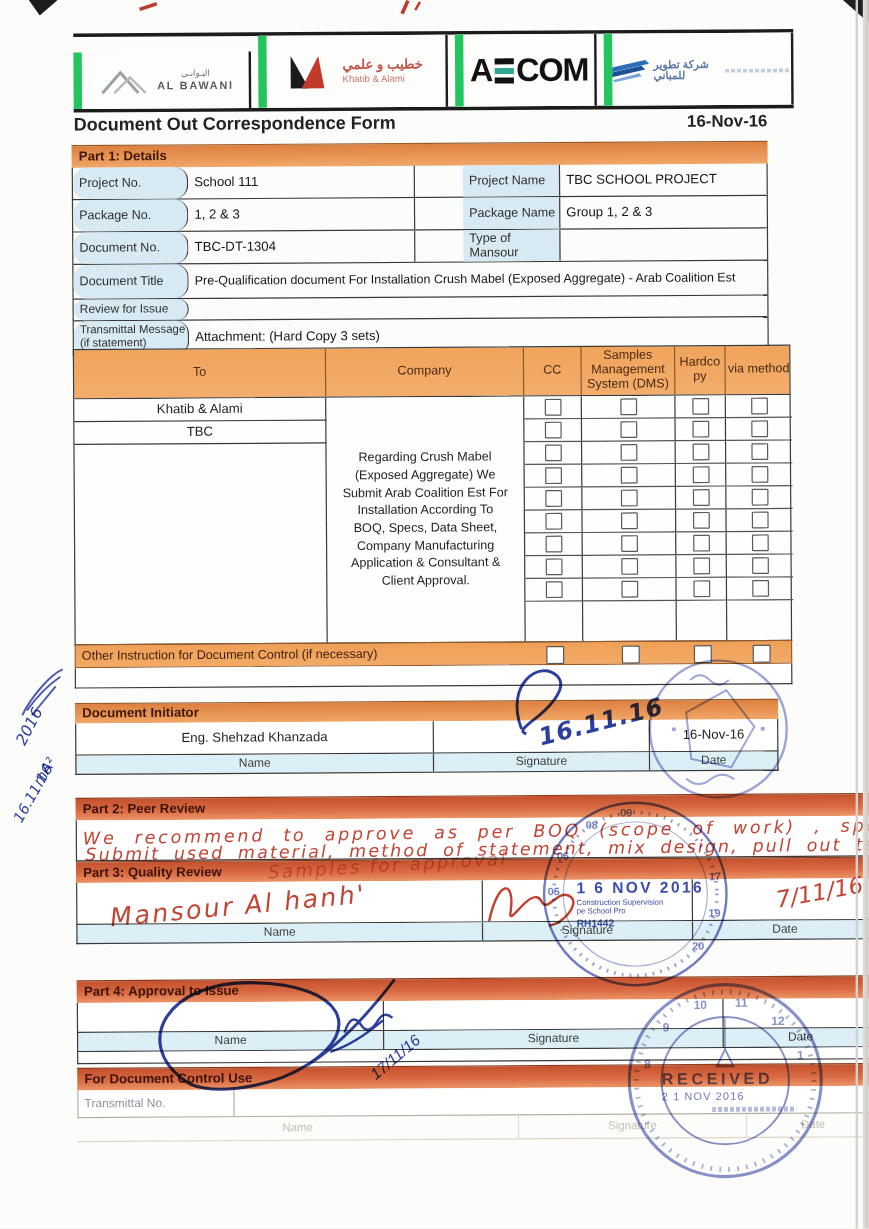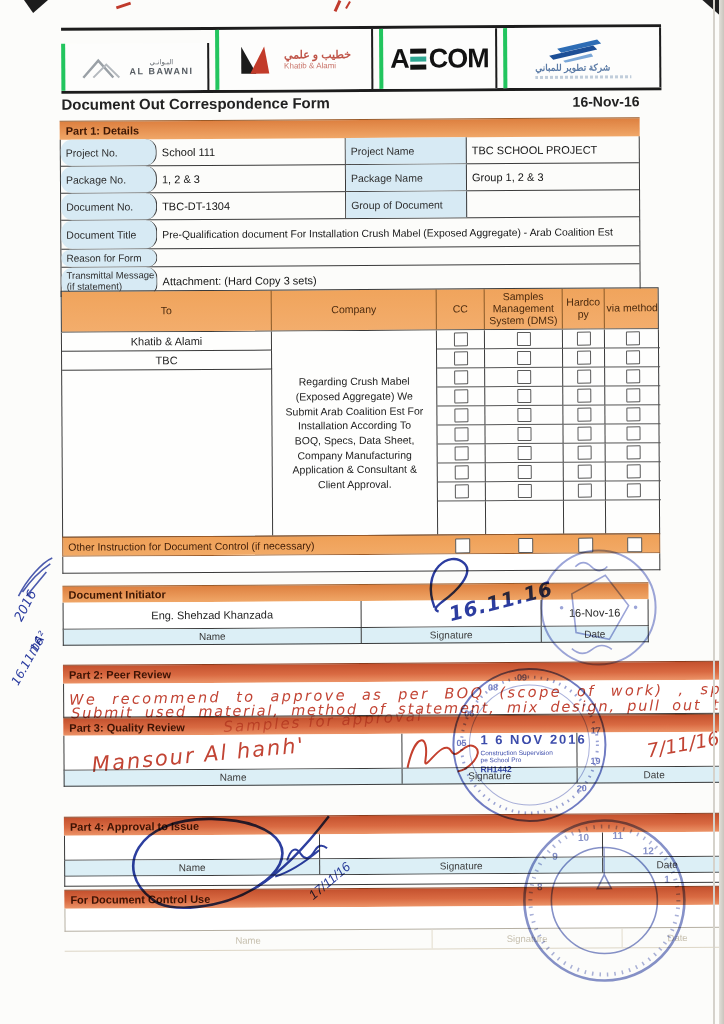--- a/index.html
+++ b/index.html
@@ -4,37 +4,37 @@
 <style>
   html,body{margin:0;padding:0;background:#e9e7e2;overflow:hidden;}
   #page{position:relative;width:724px;height:1024px;background:#fcfcfa;overflow:hidden;
         font-family:"Liberation Sans",sans-serif;color:#1d1d1d;}
   #tilt{position:absolute;inset:0;transform:rotate(-0.35deg);transform-origin:50% 50%;}
 
   
   .logos-strip{position:absolute;left:64px;top:26px;width:600px;height:60px;
     border-top:3px solid #1c1c1c;border-bottom:3px solid #1c1c1c;
     display:flex;gap:6px;align-items:stretch;}
-  .logo-box{border-left:4px solid #22c55e;border-right:2px solid #1c1c1c;background:#fdfdfc;
+  .logo-box{border-left:7px solid #22c55e;border-right:2px solid #1c1c1c;background:#fdfdfc;
     display:flex;align-items:center;justify-content:center;gap:6px;overflow:hidden;}
   .lb1{width:148px;margin-top:13px;} .lb2{width:158px;} .lb3{width:116px;} .lb4{width:158px;}
   .albawani-txt{display:flex;flex-direction:column;align-items:center;line-height:1;}
   .albawani-ar{font-size:7px;color:#6a7076;letter-spacing:2px;}
   .albawani-en{font-size:9px;font-weight:bold;color:#565c62;letter-spacing:1.5px;margin-top:2px;}
   .ka-mark{position:relative;width:38px;height:32px;flex:0 0 auto;}
   .ka-blk{position:absolute;left:1px;top:3px;width:0;height:0;border-right:15px solid transparent;border-bottom:27px solid #1b1b1b;}
   .ka-red{position:absolute;left:10px;top:3px;width:0;height:0;border-left:14px solid transparent;border-right:5px solid transparent;border-bottom:27px solid #c23b2a;}
   .ka-txt{display:flex;flex-direction:column;align-items:flex-start;line-height:1.15;}
   .ka-ar{font-size:11px;color:#c0564a;font-weight:bold;}
   .ka-en{font-size:8px;color:#c9766c;}
   .aecom{display:flex;align-items:center;font-weight:bold;font-size:27px;letter-spacing:-1px;color:#121212;}
   .ae-e{display:inline-flex;flex-direction:column;justify-content:center;gap:3px;width:16px;height:22px;margin:0 2px;}
   .ae-e i{display:block;height:5px;background:#121212;}
   .ae-e i.teal{background:#2fa893;}
-  .tatweer{display:flex;flex-direction:column;align-items:flex-start;line-height:1;}
+  .tatweer{display:flex;flex-direction:row;align-items:center;line-height:1;}
   .tatweer-ar{font-size:9px;font-weight:bold;color:#5b7ba6;margin-top:1px;}
   .tatweer-cap{width:96px;height:3px;margin-top:3px;opacity:.55;
     background:repeating-linear-gradient(90deg,#8fa6bf 0 3px,transparent 3px 5px);}
 
   
   .title-row{position:absolute;left:64px;top:94px;width:578px;display:flex;justify-content:space-between;align-items:baseline;}
   .doc-title{font-size:15px;font-weight:bold;color:#222;}
   .doc-date{font-size:14px;font-weight:bold;color:#222;}
 
   
@@ -49,21 +49,21 @@
   .part1{position:absolute;left:62px;top:119px;width:580px;}
   .p1bar{height:19px;}
   .p1body{border:1.5px solid #3a3a3a;border-top:none;}
   .p1row{display:flex;border-bottom:1px solid #3a3a3a;}
   .p1row:last-child{border-bottom:none;}
   .pcell{border-right:1px solid #3a3a3a;box-sizing:border-box;display:flex;align-items:center;padding-left:5px;}
   .pcell:last-child{border-right:none;}
   .plabel{background:#d7eaf4;font-size:10.5px;color:#2e2e2e;}
   .pvalue{font-size:11px;color:#151515;}
   .w-l1{width:96px;flex:0 0 auto;border-radius:11px;} .w-v1{width:189px;flex:0 0 auto;}
-  .w-l2{width:121px;flex:0 0 auto;} .w-v2{flex:1;}
+  .w-l2{width:81px;flex:0 0 auto;margin-left:40px;} .w-v2{flex:1;}
   .w-span{flex:1;}
   .h26{height:26px;} .h28{height:28px;} .h17{height:17px;}
   .two-line{flex-direction:column;align-items:flex-start;justify-content:center;font-size:9.5px;line-height:1.15;}
 
   
   .dist-header{position:absolute;left:62px;top:289px;width:598px;height:42px;display:grid;
     grid-template-columns:210px 165px 48px 78px 42px 55px;
     border:1.5px solid #3a3a3a;box-sizing:border-box;
     background:linear-gradient(180deg,#f0a45c,#f3ad6c);}
   .dhcell{border-right:1px solid #8a5a28;display:flex;align-items:center;justify-content:center;
@@ -210,29 +210,29 @@
       </div>
       <div class="p1row h26">
         <div class="pcell plabel w-l1">Package No.</div>
         <div class="pcell pvalue w-v1">1, 2 &amp; 3</div>
         <div class="pcell plabel w-l2">Package Name</div>
         <div class="pcell pvalue w-v2">Group 1, 2 &amp; 3</div>
       </div>
       <div class="p1row h26">
         <div class="pcell plabel w-l1">Document No.</div>
         <div class="pcell pvalue w-v1">TBC-DT-1304</div>
-        <div class="pcell plabel w-l2">Group of Document</div>
+        <div class="pcell plabel w-l2">Type of Mansour</div>
         <div class="pcell pvalue w-v2"></div>
       </div>
       <div class="p1row h28">
         <div class="pcell plabel w-l1">Document Title</div>
         <div class="pcell pvalue w-span" style="font-size:10.4px">Pre-Qualification document For Installation Crush Mabel (Exposed Aggregate) - Arab Coalition Est</div>
       </div>
       <div class="p1row h17">
-        <div class="pcell plabel w-l1" style="font-size:10px">Reason for Form</div>
+        <div class="pcell plabel w-l1" style="font-size:10px">Review for Issue</div>
         <div class="pcell pvalue w-span"></div>
       </div>
       <div class="p1row h28">
         <div class="pcell plabel w-l1 two-line">
           <span>Transmittal Message</span>
           <span>(if statement)</span>
         </div>
         <div class="pcell pvalue w-span">Attachment: (Hard Copy 3 sets)</div>
       </div>
     </div>
@@ -418,20 +418,21 @@
       <div class="lab-cell c1">Name</div>
       <div class="lab-cell c2">Signature</div>
       <div class="lab-cell c3">Date</div>
     </div>
     <div class="sig-row p4row2"></div>
   </div>
 
   <div class="doccontrol">
     <div class="bar-red dcbar">For Document Control Use</div>
     <div class="dc-row">
+      <div class="dc-label">Transmittal No.</div>
       <div class="dc-empty"></div>
     </div>
     <div class="dc-faint">
       <div class="dc-fcell fc1">Name</div>
       <div class="dc-fcell fc2">Signature</div>
       <div class="dc-fcell fc3">Date</div>
     </div>
   </div>
 
   <div class="ink ink-blue" style="left:8px;top:596px;font-size:13px;transform:rotate(-62deg)">2016</div>
@@ -495,20 +496,25 @@
     <circle cx="90" cy="90" r="74" fill="none" stroke="#4456aa" stroke-width="4" stroke-dasharray="1.5 6" opacity=".7"></circle>
     <polygon points="90,64 83,78 97,78" fill="none" stroke="#4456aa" stroke-width="1.6"></polygon>
     <line x1="90" y1="37" x2="90" y2="64" stroke="#4456aa" stroke-width="1.2"></line>
   <text x="25.442258351568825" y="79.27782840602788" text-anchor="middle" font-size="10" font-weight="bold" fill="#4456aa">8</text>
         <text x="40.952441518491995" y="48.83737998031535" text-anchor="middle" font-size="10" font-weight="bold" fill="#4456aa">9</text>
         <text x="69.60487837125348" y="30.23026992451986" text-anchor="middle" font-size="10" font-weight="bold" fill="#4456aa">10</text>
         <text x="103.72217159397212" y="28.44225835156884" text-anchor="middle" font-size="10" font-weight="bold" fill="#4456aa">11</text>
         <text x="134.16262001968465" y="43.95244151849198" text-anchor="middle" font-size="10" font-weight="bold" fill="#4456aa">12</text>
         <text x="152.76973007548014" y="72.60487837125348" text-anchor="middle" font-size="10" font-weight="bold" fill="#4456aa">1</text>
       </svg>
+  <div class="stamp-center" style="left:525px;top:893px;width:154px;color:#4456aa;opacity:.8">
+    <div style="font-size:13.5px;letter-spacing:3px;font-weight:bold">RECEIVED</div>
+    <div style="font-size:9px;letter-spacing:1px;margin-top:2px">2 1 NOV 2016</div>
+    <div style="height:4px;width:70px;margin:4px auto 0;opacity:.5;background:repeating-linear-gradient(90deg,#4456aa 0 3px,transparent 3px 5px)"></div>
+  </div>
 
 </div>
 
 <div class="art" style="left:24px;top:0;width:24px;height:13px;background:#1c1c1c;clip-path:polygon(0 0,100% 0,38% 100%)"></div>
 <div class="art" style="left:694px;top:0;width:30px;height:19px;background:#202020;clip-path:polygon(28% 0,100% 0,100% 100%)"></div>
 <div class="art" style="left:116px;top:4px;width:15px;height:3px;background:#c03a2c;transform:rotate(-18deg)"></div>
 <div class="art" style="left:336px;top:0;width:3px;height:12px;background:#c03a2c;transform:rotate(24deg)"></div>
 <div class="art" style="left:347px;top:1px;width:2px;height:8px;background:#c03a2c;transform:rotate(30deg)"></div>
 <div class="art" style="left:713px;top:0;width:2px;height:1024px;background:#d5d2cb"></div>
 <div class="art" style="left:719px;top:0;width:5px;height:1024px;background:linear-gradient(90deg,#e3e0da,#c9c5bd)"></div>

